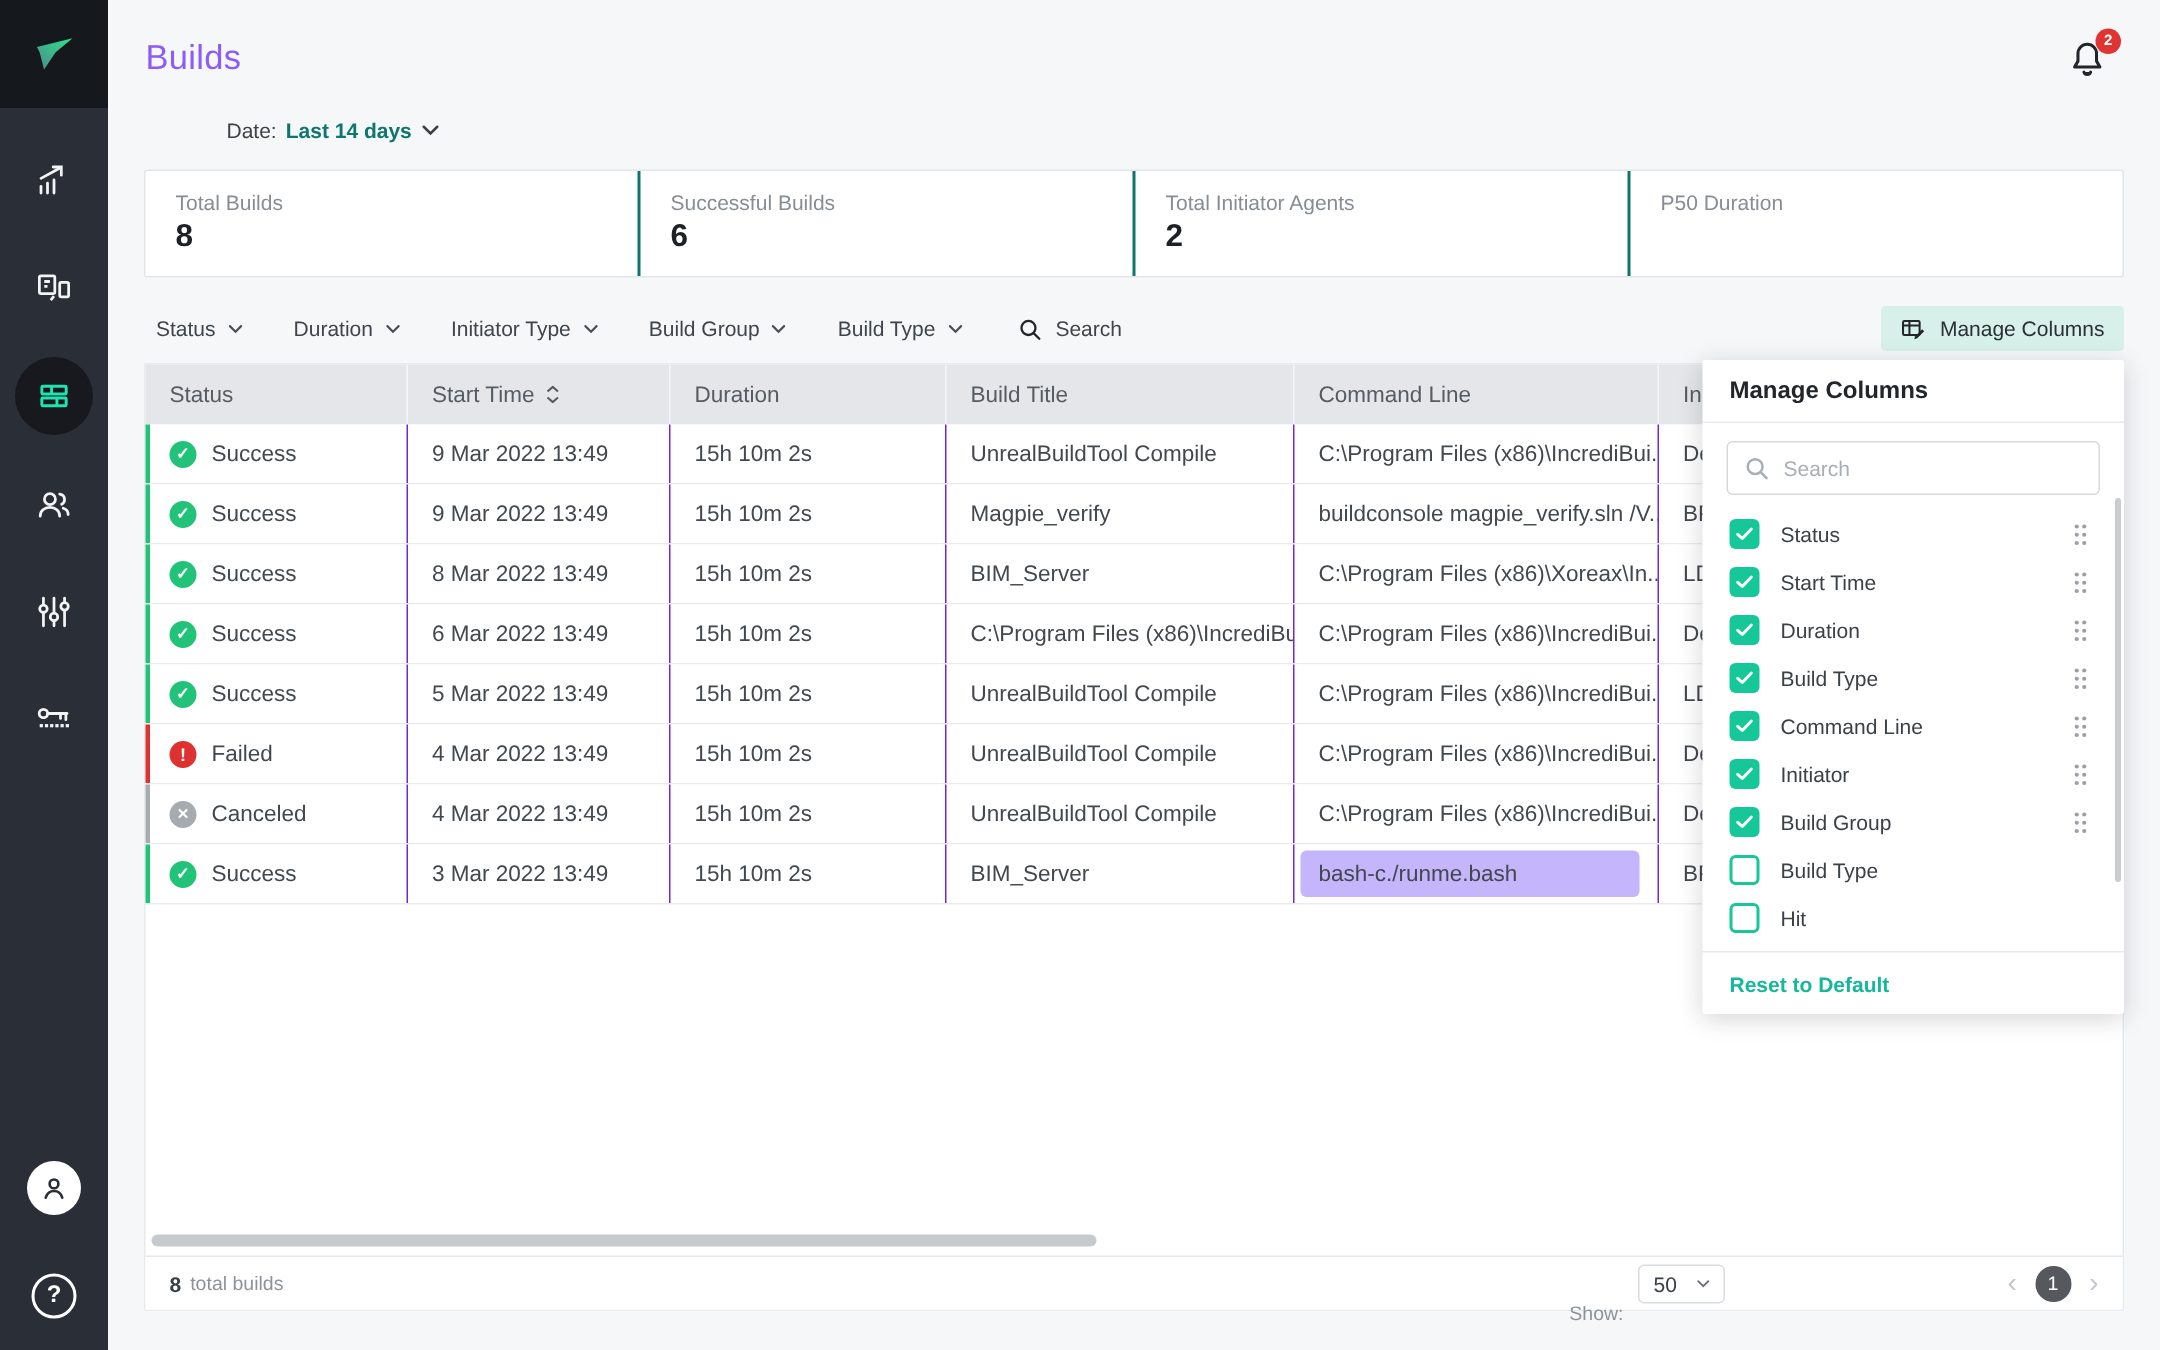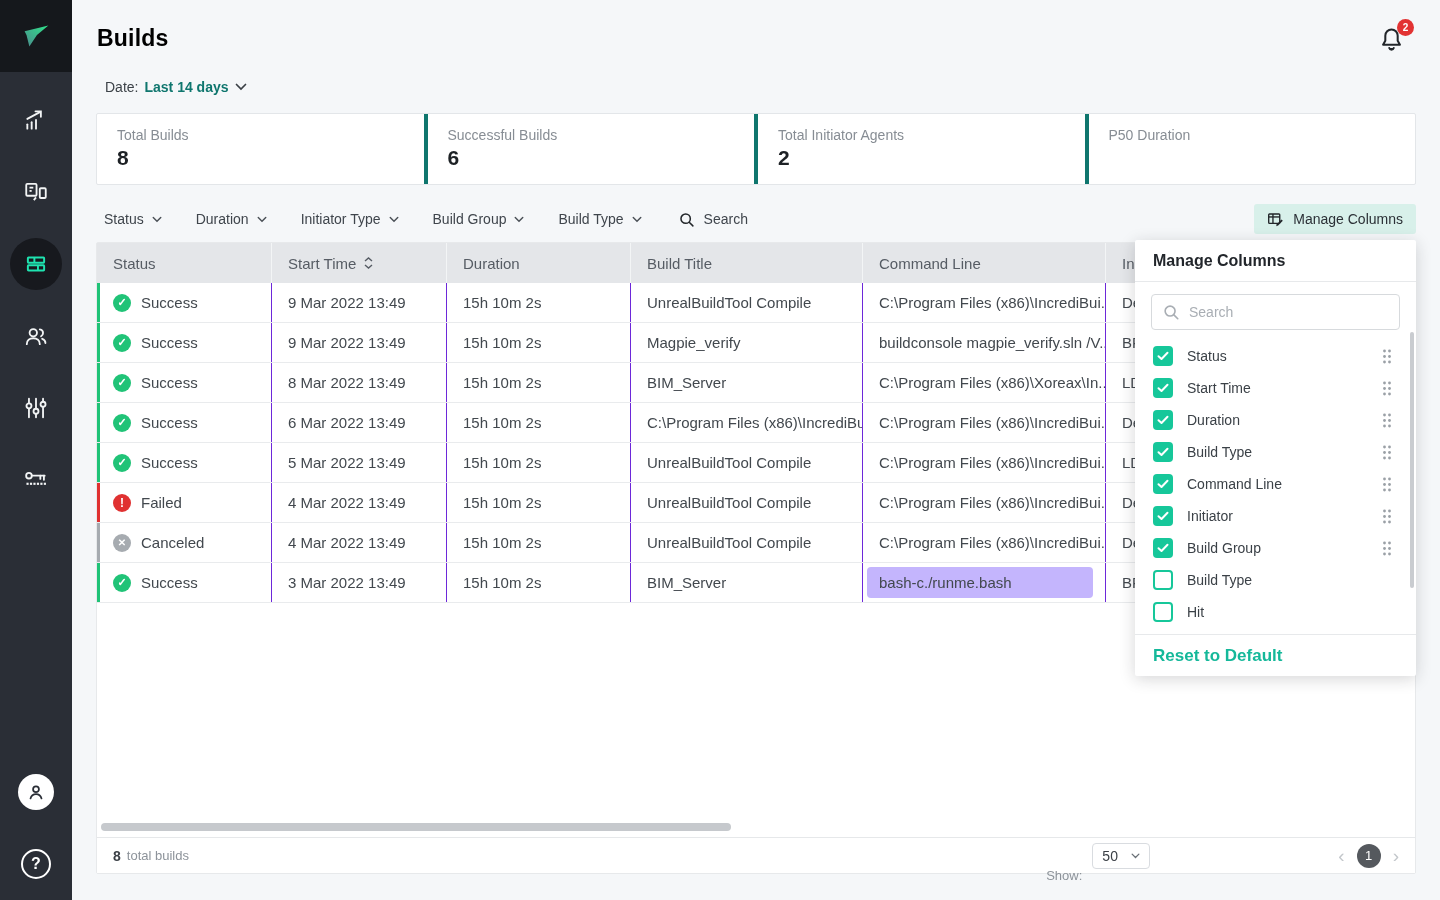--- a/index.html
+++ b/index.html
@@ -16,30 +16,30 @@
   .logo-block { width:72px; height:72px; background:#15181c; display:flex; align-items:center; justify-content:center; }
   .nav { position:absolute; top:84px; left:0; width:72px; }
   .nav-item { width:72px; height:72px; display:flex; align-items:center; justify-content:center; cursor:pointer; }
   .nav-bubble { width:52px; height:52px; border-radius:50%; display:flex; align-items:center; justify-content:center; }
   .nav-item.active .nav-bubble { background:#17191e; }
   .sidebar-bottom { position:absolute; left:0; bottom:0; width:72px; }
   .avatar-btn { position:absolute; left:18px; top:-126px; width:36px; height:36px; border-radius:50%; background:#ffffff; display:flex; align-items:center; justify-content:center; cursor:pointer; }
   .help-btn { position:absolute; left:21px; top:-51px; width:30px; height:30px; border-radius:50%; border:2px solid #ffffff; color:#ffffff; font-size:16px; font-weight:700; display:flex; align-items:center; justify-content:center; cursor:pointer; }
   
   .main { position:absolute; left:72px; top:0; width:1368px; height:900px; }
-  .page-title { position:absolute; left:25px; top:25px; font-size:23px; font-weight:700; color:#000000; letter-spacing:.2px; }
+  .page-title { position:absolute; left:25px; top:25px; font-size:23px; font-weight:400; color:#8b5cf6; letter-spacing:.2px; }
   .bell-wrap { position:absolute; right:32px; top:24px; width:30px; height:34px; cursor:pointer; }
   .bell-badge { position:absolute; right:-6px; top:-5px; min-width:17px; height:17px; border-radius:9px; background:#e23333; color:#fff; font-size:10px; font-weight:700; display:flex; align-items:center; justify-content:center; padding:0 4px; }
   .date-row { position:absolute; left:33px; top:79px; display:flex; align-items:center; gap:6px; font-size:14px; cursor:pointer; }
-  .date-label { color:#3c4248; }
+  .date-label { color:#3c4248;margin-left:46px; }
   .date-value { color:#0f766e; font-weight:700; }
   
   .stats-card { position:absolute; left:24px; top:113px; width:1320px; height:72px; background:#ffffff; border:1px solid #e3e6e9; border-radius:2px; display:flex; }
   .stat { flex:1; padding:13px 0 0 20px; position:relative; }
-  .stat + .stat { border-left:4px solid #0f766e; }
+  .stat + .stat { border-left:2px solid #0f766e; }
   .stat-label { font-size:14px; color:#878d94; }
   .stat-value { font-size:21px; font-weight:700; color:#1d2125; margin-top:3px; }
   
   .filter-bar { position:absolute; left:24px; top:204px; width:1320px; height:30px; display:flex; align-items:center; }
   .fdrop { display:flex; align-items:center; gap:8px; font-size:14px; color:#3f454c; padding:0 8px; height:30px; cursor:pointer; }
   .fdrop + .fdrop { margin-left:18px; }
   .fsearch { display:flex; align-items:center; gap:9px; font-size:14px; color:#3f454c; margin-left:28px; cursor:pointer; }
   .manage-btn { margin-left:auto; height:30px; background:#d8f0ea; border:none; border-radius:3px; display:flex; align-items:center; gap:9px; padding:0 13px; font-size:14px; color:#2b3036; font-family:inherit; cursor:pointer; }
   
   .table-box { position:absolute; left:24px; top:242px; width:1320px; height:632px; background:#ffffff; border:1px solid #e7e9eb; border-radius:2px; }
@@ -76,21 +76,21 @@
   .panel-search input { border:none; outline:none; flex:1; font-size:14px; color:#3b4147; font-family:inherit; background:transparent; }
   .panel-search input::placeholder { color:#a9aeb4; }
   .panel-list { padding:2px 0 6px; position:relative; }
   .p-item { height:32px; display:flex; align-items:center; padding:0 24px 0 18px; }
   .cbx { width:20px; height:20px; border-radius:4px; flex:none; display:flex; align-items:center; justify-content:center; cursor:pointer; }
   .cbx.checked { background:#16c79a; }
   .cbx.unchecked { background:#fff; border:2px solid #16c79a; }
   .p-label { margin-left:14px; font-size:14px; color:#3b4147; }
   .drag-handle { margin-left:auto; cursor:grab; display:flex; }
   .panel-scrollbar { position:absolute; right:2px; top:92px; width:4px; height:256px; background:#c9ccd0; border-radius:2px; cursor:grab; }
-  .panel-reset { border-top:1px solid #e7e9eb; height:42px; display:flex; align-items:center; padding:0 18px; font-size:17px; font-weight:700; color:#15b89a; cursor:pointer; }
+  .panel-reset { border-top:1px solid #e7e9eb; height:42px; display:flex; align-items:center; padding:0 18px; font-size:14px; font-weight:700; color:#15b89a; cursor:pointer; }
 </style>
 </head>
 <body>
 
 <aside class="sidebar">
   <div class="logo-block">
     <svg width="38" height="38" viewBox="0 0 40 40">
       <defs>
         <linearGradient id="lg1" x1="0" y1="1" x2="1" y2="0">
           <stop offset="0" stop-color="#4b8a8d"></stop>

